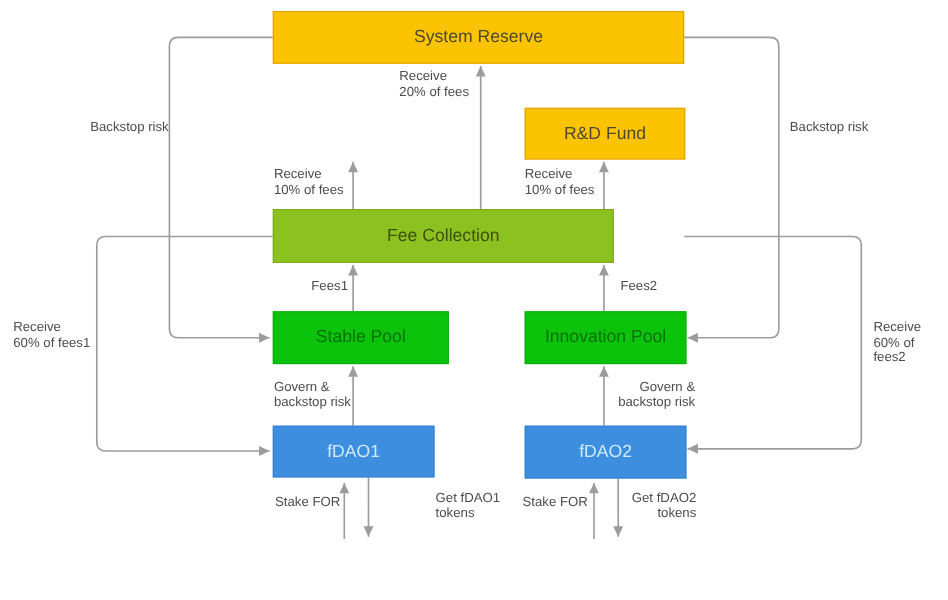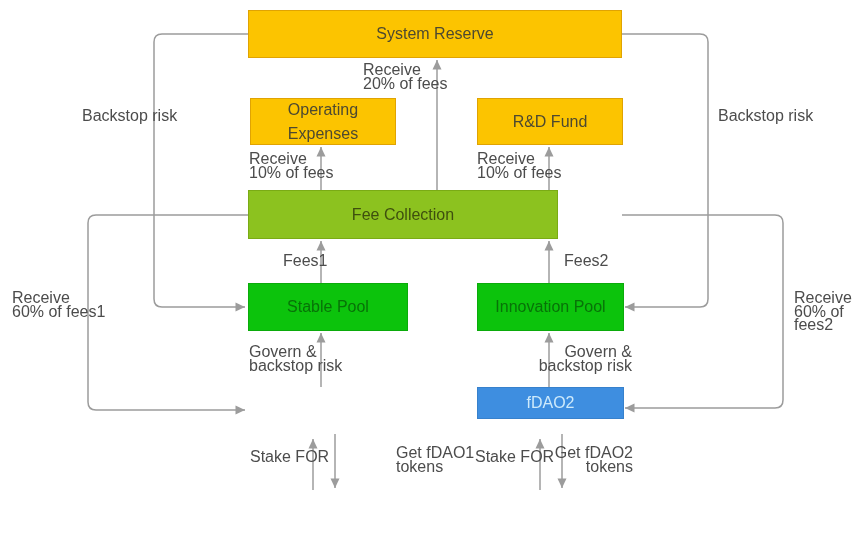--- a/index.html
+++ b/index.html
@@ -9,21 +9,21 @@
   }
   .layer{position:absolute;left:0;top:0;width:862px;height:545px;}
   svg.layer{pointer-events:none;}
   .edge{fill:none;stroke-width:1.5px;}
   .node{
     position:absolute;display:flex;align-items:center;justify-content:center;
     text-align:center;font-size:16px;line-height:1.45;box-sizing:border-box;
     border:1px solid transparent;padding:0 12px;white-space:pre-line;
   }
   .lbl{
-    position:absolute;font-size:16px;line-height:13.5px;white-space:pre-line;
+    position:absolute;font-size:12px;line-height:13.5px;white-space:pre-line;
   }
   .lbl.r{text-align:right;}
 </style>
 </head>
 <body>
 
 <div class="canvas">
 
   <svg class="layer" viewBox="0 0 862 545" xmlns="http://www.w3.org/2000/svg">
     <defs>
@@ -46,32 +46,32 @@
       <path class="edge" d="M313,490 V439" marker-end="url(#arrow)"></path>
       <path class="edge" d="M335,434 V488" marker-end="url(#arrow)"></path>
       <path class="edge" d="M540,490 V439" marker-end="url(#arrow)"></path>
       <path class="edge" d="M562,434 V488" marker-end="url(#arrow)"></path>
     </g>
   </svg>
 
   <div class="layer">
     <div class="node" style="left: 248px; top: 10px; width: 374px; height: 48px; background: rgb(252, 196, 0); border-color: rgb(224, 163, 2); color: rgb(77, 73, 48); text-align: right;">System Reserve</div>
 
-    <div class="node" style="left: 250px; top: 98px; width: 146px; height: 47px; background: rgb(252, 196, 0); border-color: rgb(224, 163, 2); color: rgb(77, 73, 48);">Operating Expenses</div>
 
     <div class="node" style="left: 477px; top: 98px; width: 146px; height: 47px; background: rgb(252, 196, 0); border-color: rgb(224, 163, 2); color: rgb(77, 73, 48);">R&amp;D Fund</div>
 
     <div class="node" style="left: 248px; top: 190px; width: 310px; height: 49px; background: rgb(140, 194, 31); border-color: rgb(122, 171, 21); color: rgb(62, 79, 14);">Fee Collection</div>
 
     <div class="node" style="left: 248px; top: 283px; width: 160px; height: 48px; background: rgb(12, 195, 12); border-color: rgb(11, 171, 11); color: rgb(8, 114, 8);">Stable Pool</div>
 
     <div class="node" style="left: 477px; top: 283px; width: 147px; height: 48px; background: rgb(12, 195, 12); border-color: rgb(11, 171, 11); color: rgb(8, 114, 8);">Innovation Pool</div>
 
+    <div class="node" style="left: 248px; top: 387px; width: 147px; height: 47px; background: rgb(62, 142, 224); border-color: rgb(55, 129, 204); color: rgb(206, 234, 251);">fDAO1</div>
 
-    <div class="node" style="left: 477px; top: 387px; width: 147px; height: 32px; background: rgb(62, 142, 224); border-color: rgb(55, 129, 204); color: rgb(206, 234, 251);">fDAO2</div>
+    <div class="node" style="left: 477px; top: 387px; width: 147px; height: 48px; background: rgb(62, 142, 224); border-color: rgb(55, 129, 204); color: rgb(206, 234, 251);">fDAO2</div>
 
   </div>
 
   <div class="layer" style="color: rgb(76, 76, 76);">
     <div class="lbl" style="left:82px;top:109px;">Backstop risk</div>
     <div class="lbl" style="left:718px;top:109px;">Backstop risk</div>
     <div class="lbl" style="left:363px;top:63px;">Receive
 20% of fees</div>
     <div class="lbl" style="left:249px;top:152px;">Receive
 10% of fees</div>

